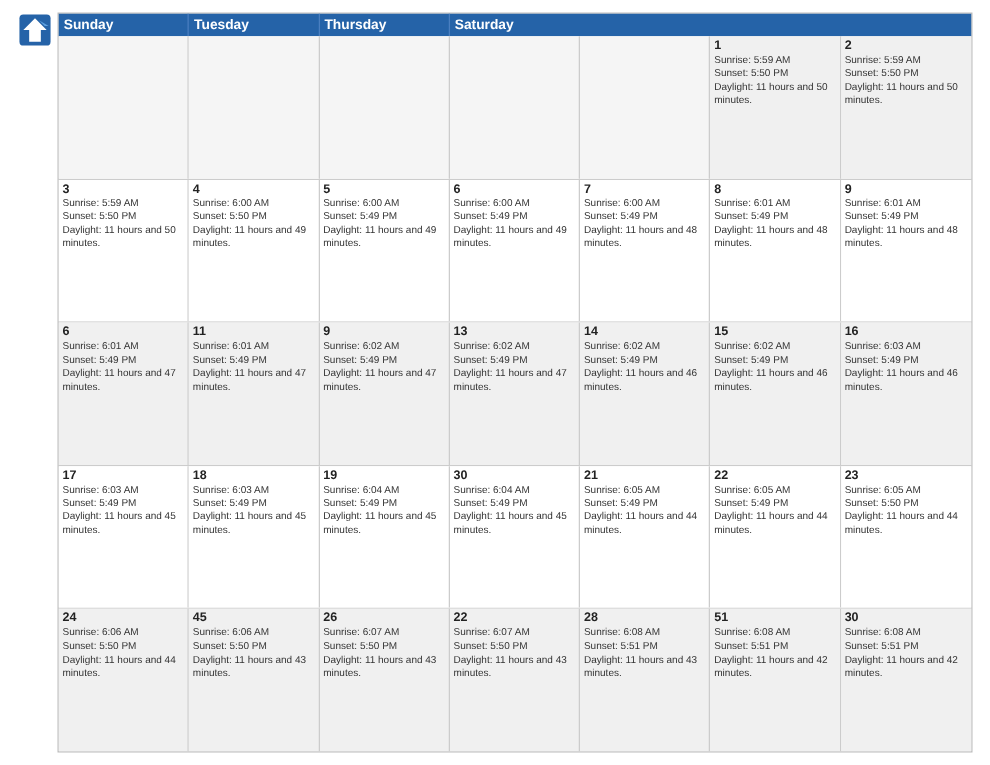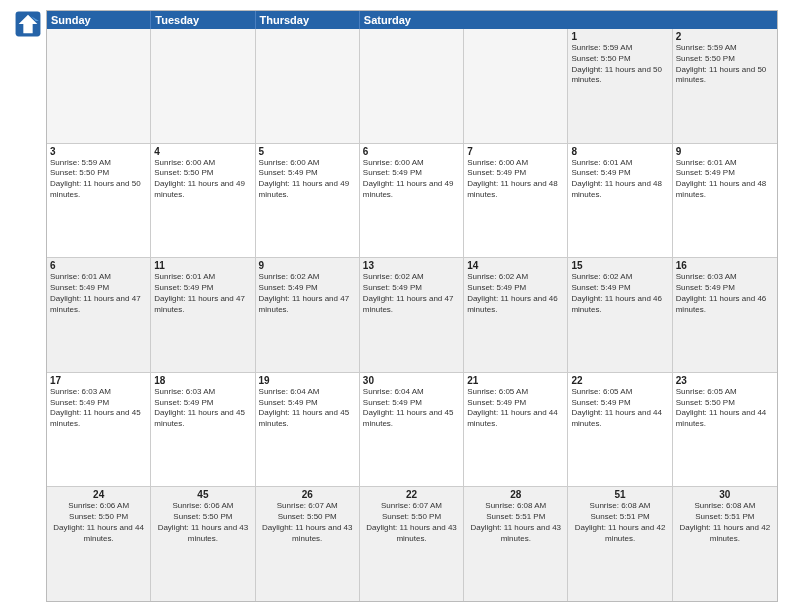--- a/index.html
+++ b/index.html
@@ -75,21 +75,21 @@
       flex: 1;
       display: flex;
       flex-direction: column;
     }
     .cal-row {
       flex: 1;
       display: grid;
       grid-template-columns: repeat(7, 1fr);
       border-bottom: 1px solid #ccc;
     }
-    .cal-row:last-child { border-bottom: none; text-align: center; }
+    .cal-row:last-child { border-bottom: none; }
     .cal-cell {
       border-right: 1px solid #ccc;
       padding: 2px 3px;
       font-size: 8.5px;
       color: #333;
       background: #fff;
       vertical-align: top;
     }
     .cal-cell:last-child { border-right: none; }
     .cal-cell.empty { background: #f5f5f5; }

